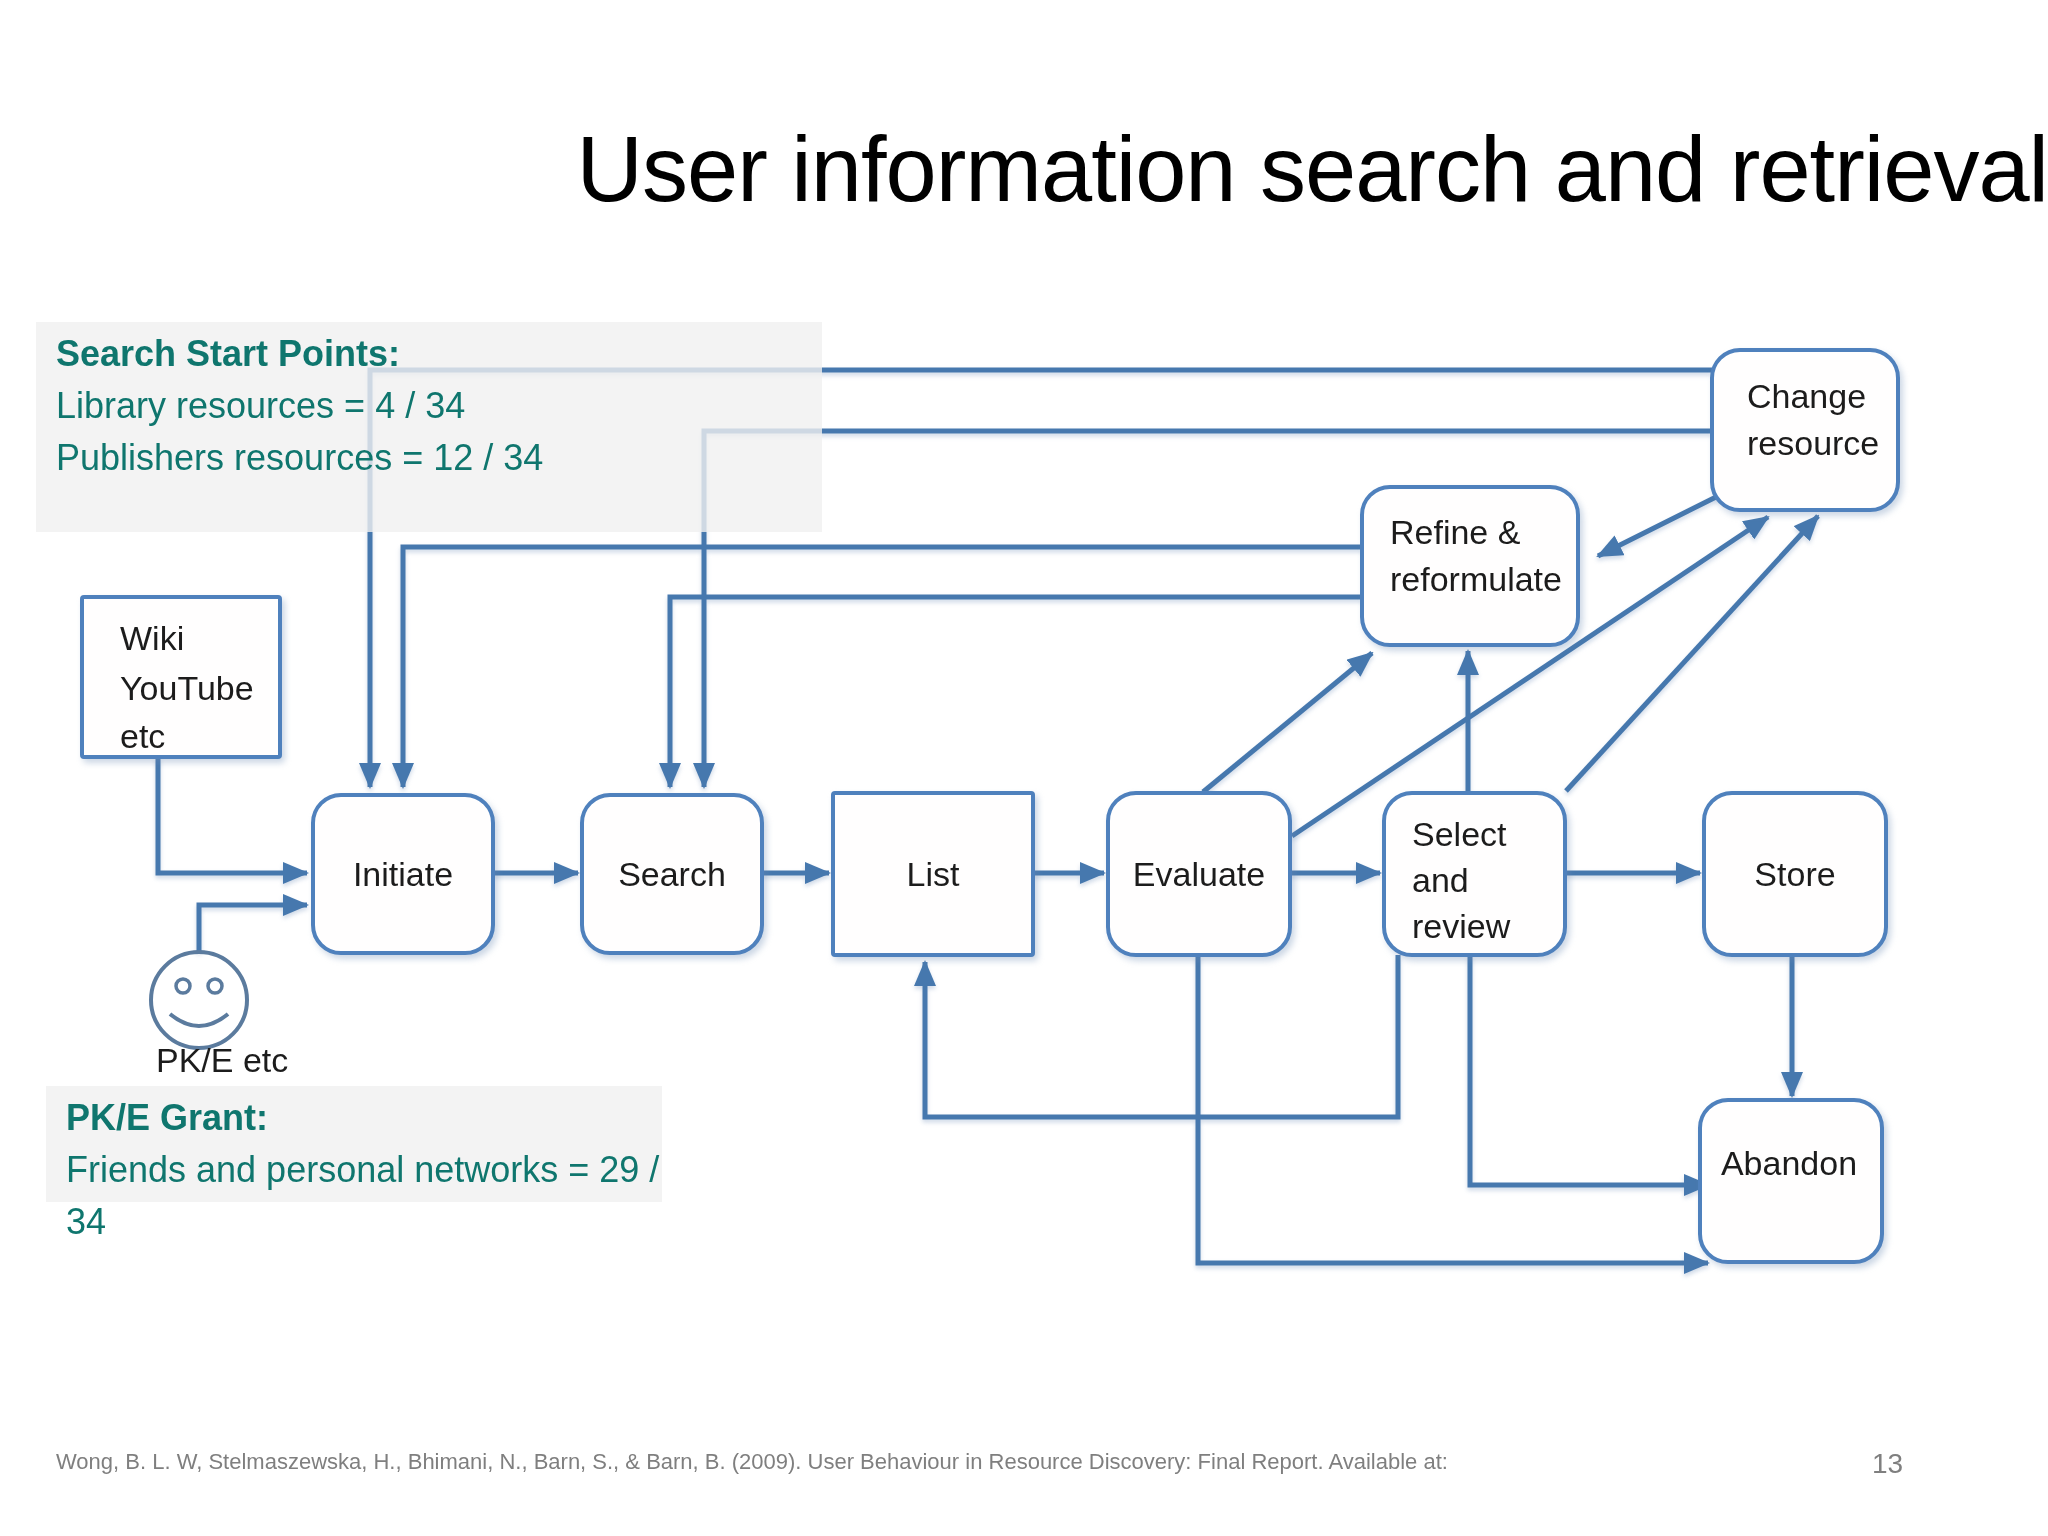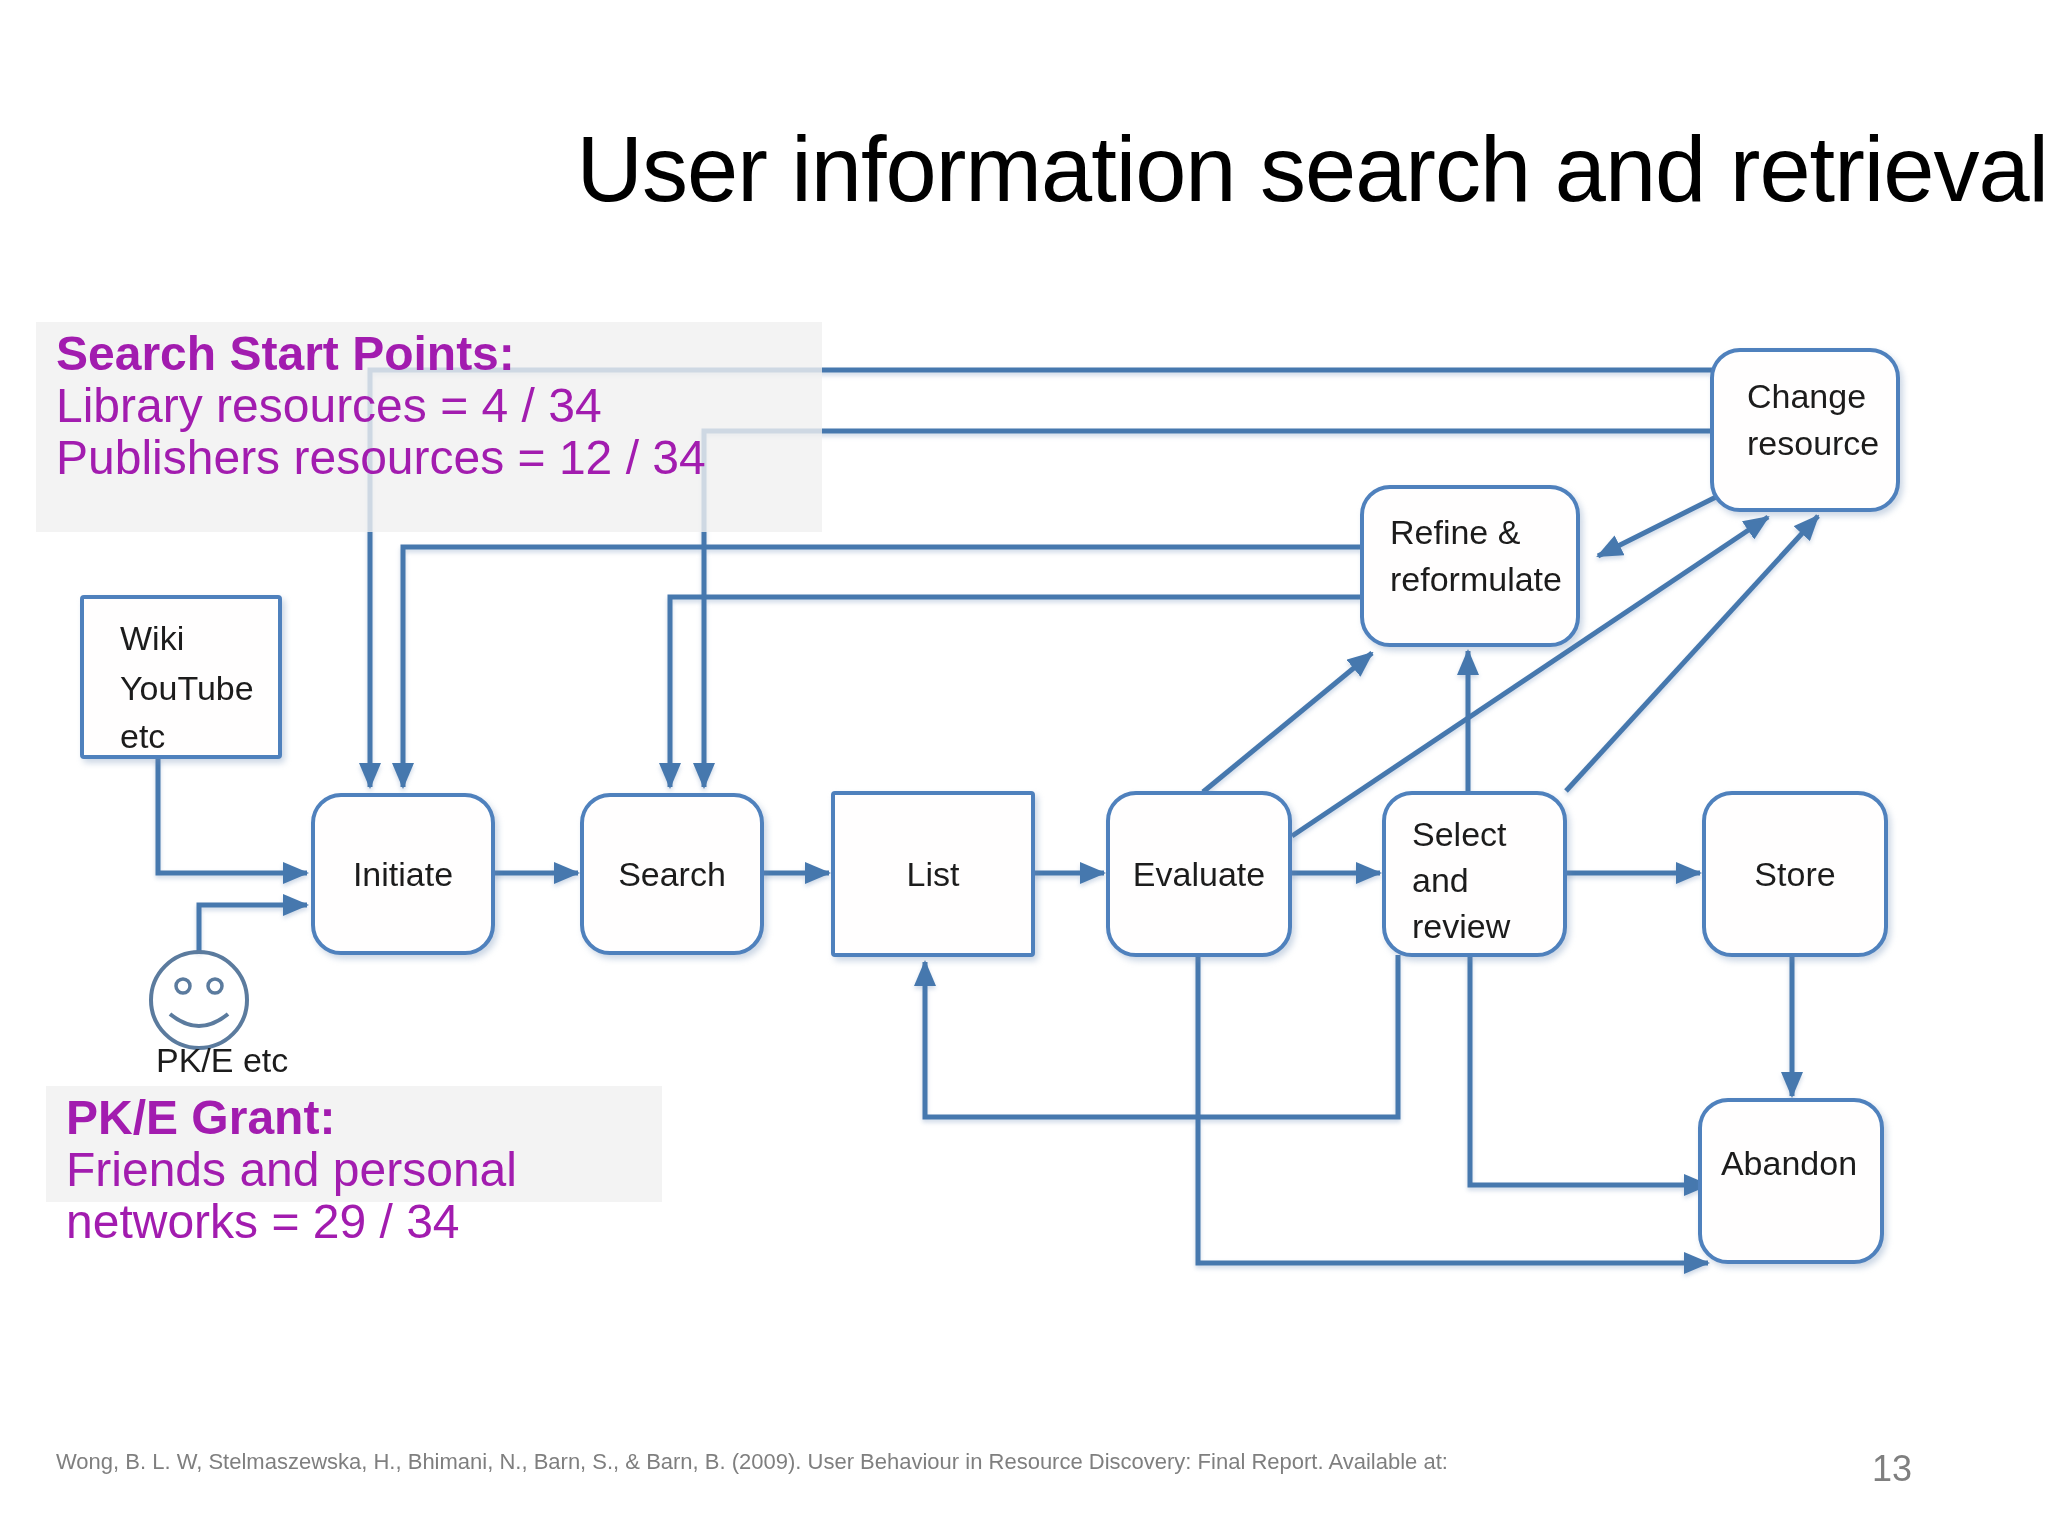--- a/index.html
+++ b/index.html
@@ -36,35 +36,35 @@
   .edges{filter:drop-shadow(0px 3px 2px rgba(120,150,190,0.35));}
   .plain{fill:none;stroke:#5b7b9e;stroke-width:4px;}
   .arrhead{fill:var(--line);}
   .nodelabel{
     font-family:"Liberation Sans", sans-serif;
     font-size:34px;fill:var(--node-text);
   }
   .panel{
     position:absolute;
     background:rgba(240,240,240,0.80);
-    font-size:48px;line-height:52px;color:#a21caf;
+    font-size:36px;line-height:52px;color:#0f766e;
     padding:6px 0 0 20px;
   }
   .panel .heading{font-weight:700;}
   .panel-search{left:36px;top:322px;width:786px;height:210px;}
   .panel-pke{left:46px;top:1086px;width:616px;height:116px;}
   .footer{
     position:absolute;left:56px;top:1442px;width:1790px;
     font-size:22px;line-height:40px;
     color:var(--footer-text);
   }
   .footer a{color:var(--link);text-decoration:underline;cursor:pointer;}
   .page-number{
     position:absolute;left:1872px;top:1448px;
-    font-size:36px;color:var(--footer-text);
+    font-size:28px;color:var(--footer-text);
   }
 </style>
 </head>
 <body>
 
 <h1 class="title">User information search and retrieval</h1>
 
 <svg class="diagram" width="2048" height="1536" viewBox="0 0 2048 1536">
   <defs>
     <marker id="arr" markerUnits="userSpaceOnUse" markerWidth="26" markerHeight="22" refX="24" refY="11" orient="auto">

